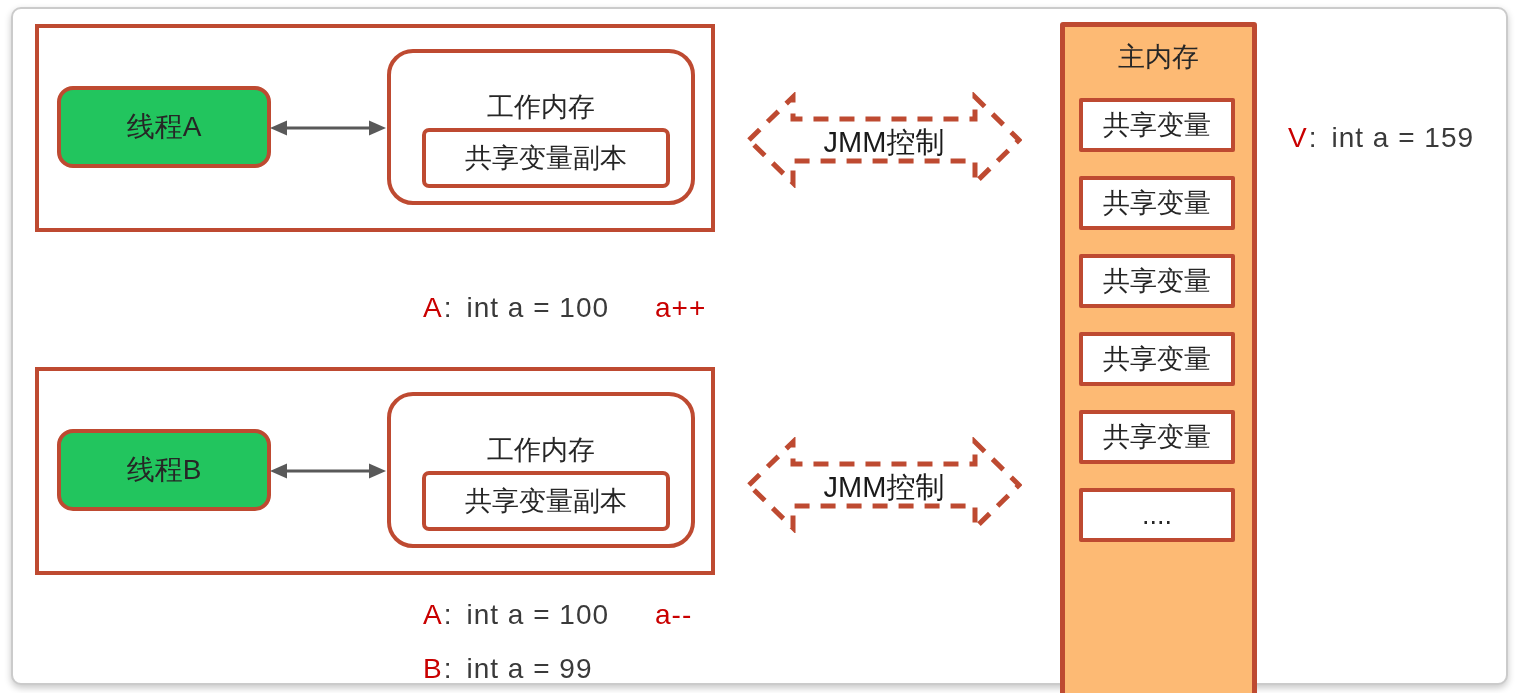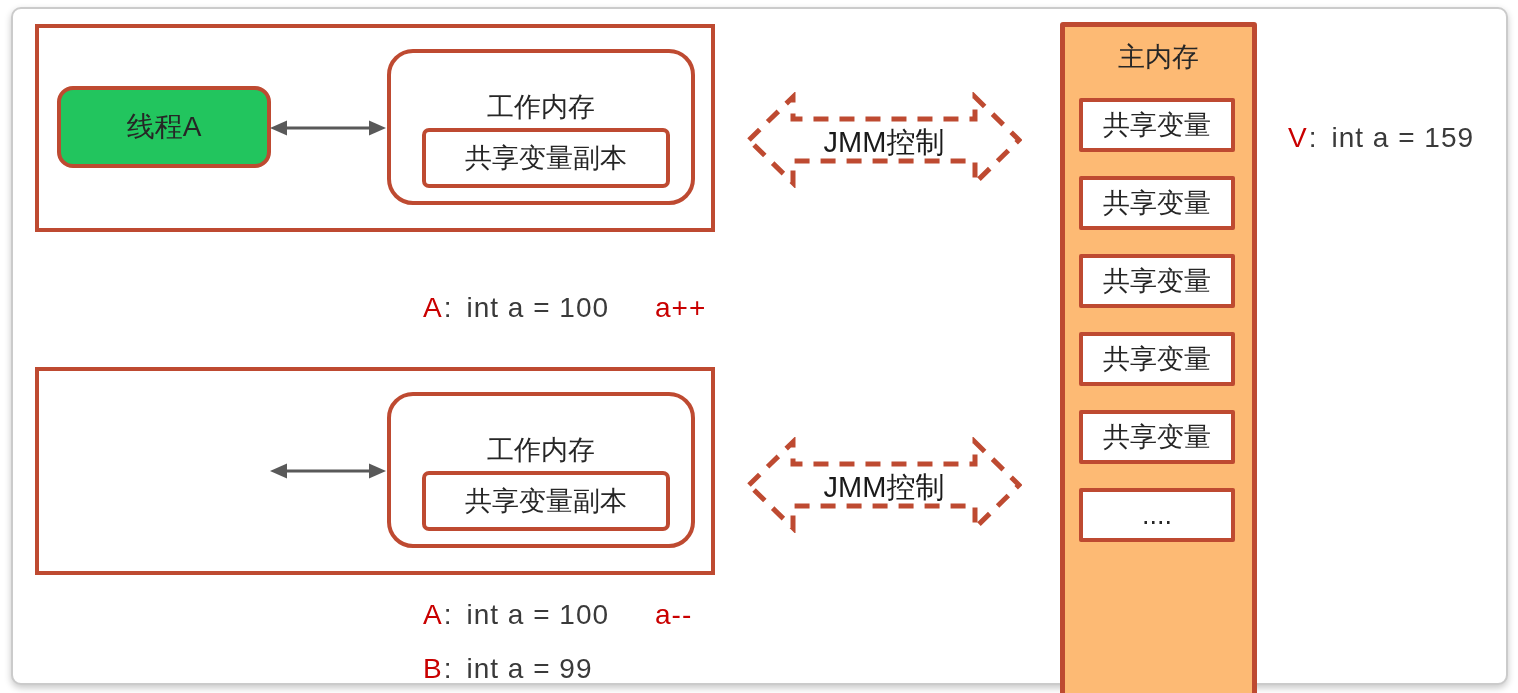--- a/index.html
+++ b/index.html
@@ -153,20 +153,21 @@
     </div>
 
     <div class="jmm" style="left:733px; top:83px;">
       <svg width="276" height="96" viewBox="0 0 276 96">
         <polygon points="3,48 47,5 47,27 229,27 229,5 273,48 229,91 229,69 47,69 47,91" fill="none" stroke="#be4a31" stroke-width="5" stroke-dasharray="15 11"></polygon>
       </svg>
       <div class="jmm-label">JMM控制</div>
     </div>
 
     <div class="grp" style="top:358px;">
+      <div class="thread-box">线程B</div>
       <svg class="link-arrow" width="126" height="28" viewBox="0 0 126 28">
         <line x1="18" y1="14" x2="108" y2="14" stroke="#595959" stroke-width="3"></line>
         <polygon points="5,14 22,6.5 22,21.5" fill="#595959"></polygon>
         <polygon points="121,14 104,6.5 104,21.5" fill="#595959"></polygon>
       </svg>
       <div class="wm-box">
         <div class="wm-title">工作内存</div>
         <div class="copy-box">共享变量副本</div>
       </div>
     </div>

